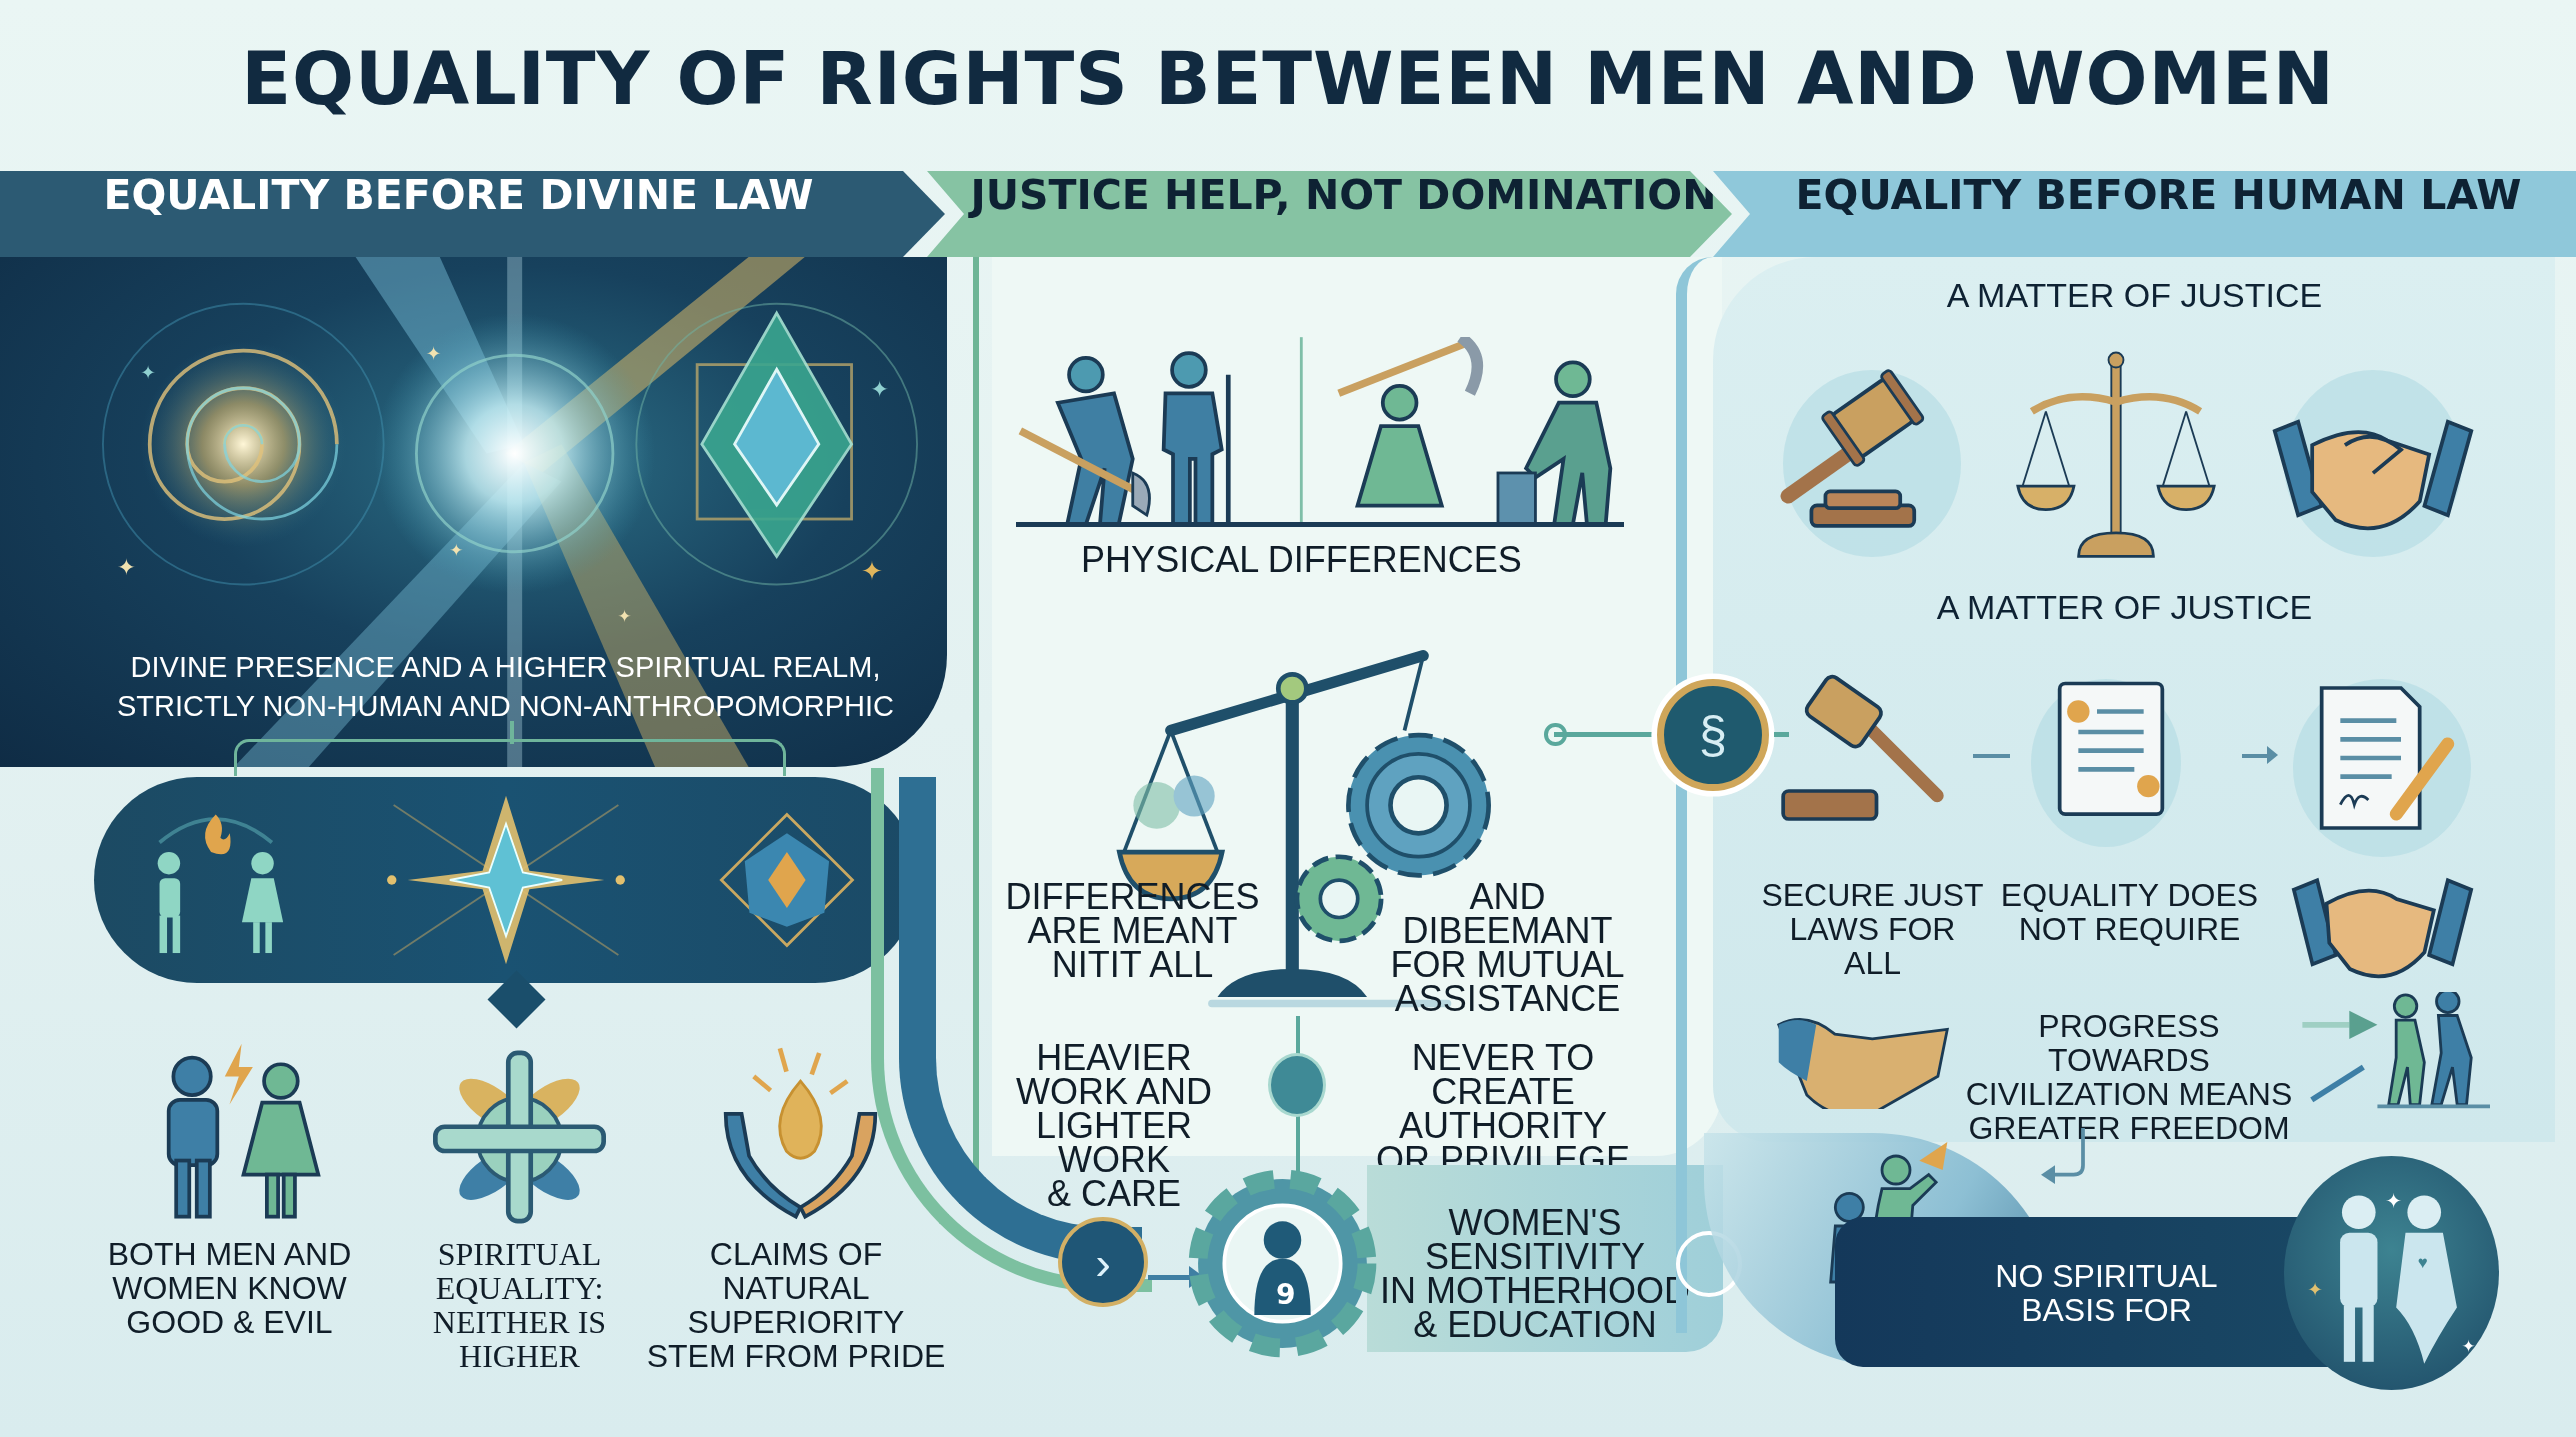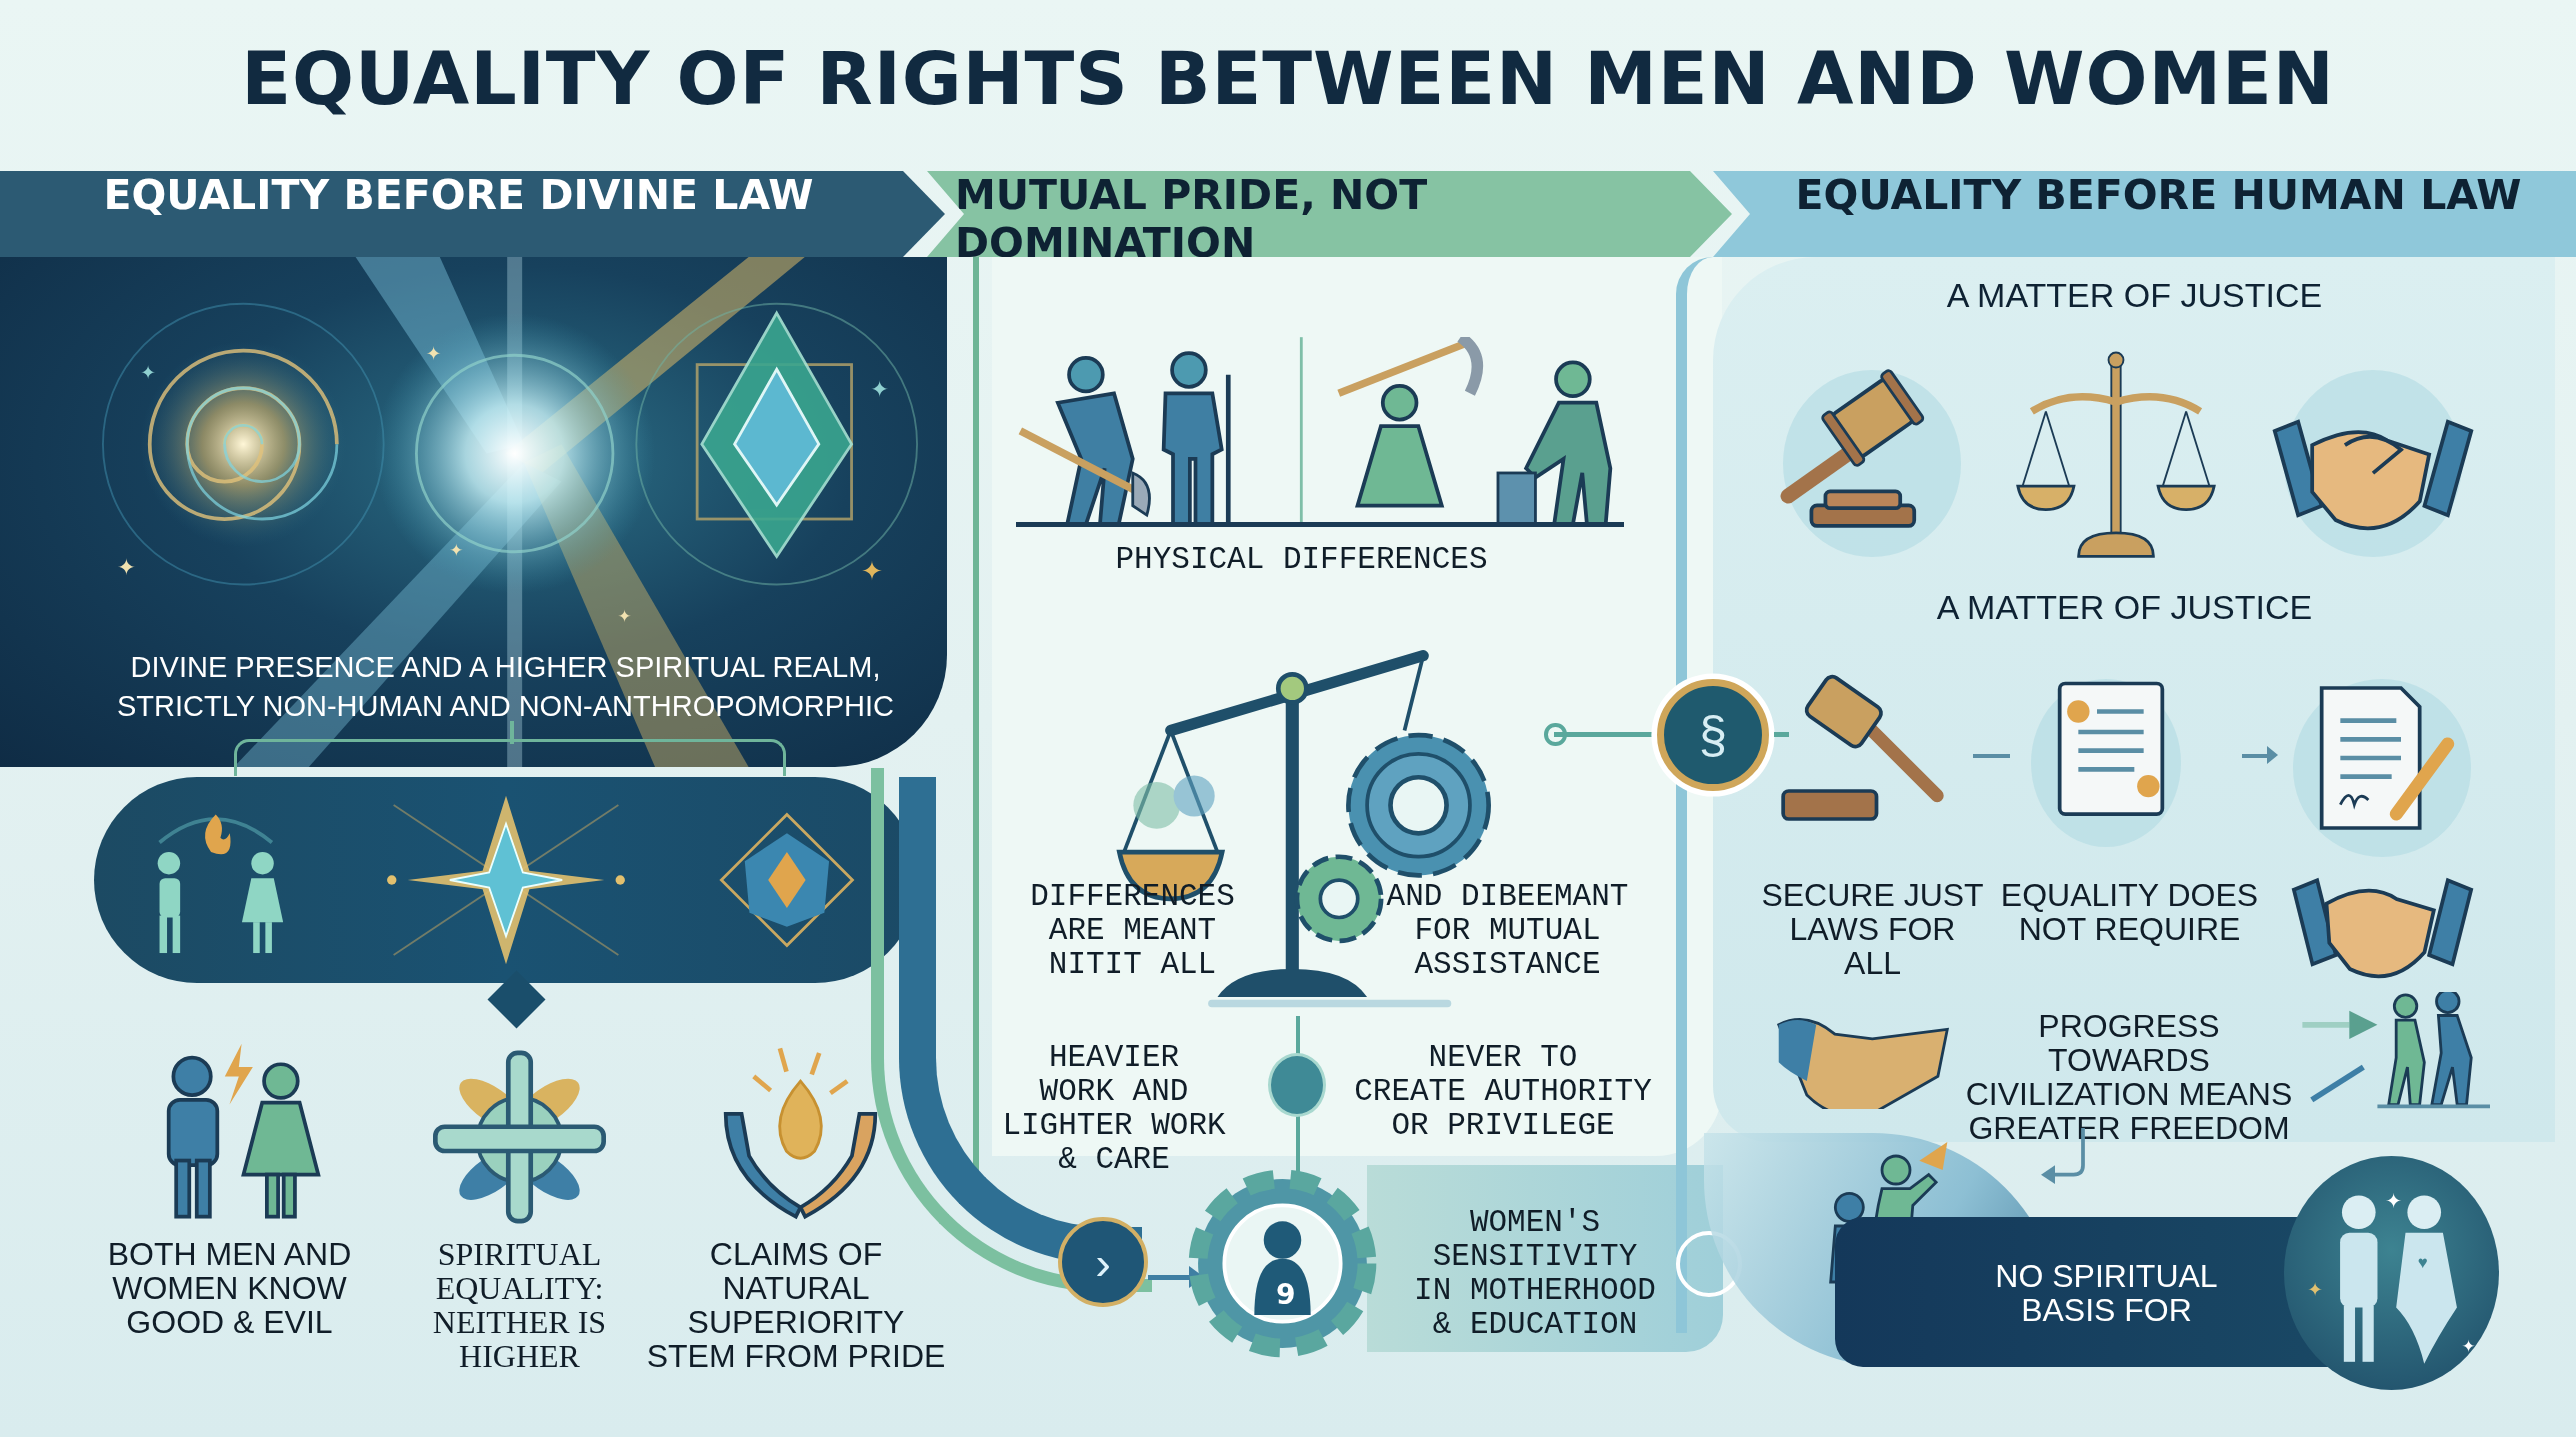--- a/index.html
+++ b/index.html
@@ -64,21 +64,21 @@
 
   
   .mid-frame {
     left: 973px; top: 257px; width: 5.6px; height: 936px; background: #6eb596;
   }
   .mid-panel {
     left: 992px; top: 257px; width: 730px; height: 899px;
     background: #eef8f5; border-bottom-right-radius: 66px;
   }
   .ground-line { left: 1016px; top: 522px; width: 379px; height: 4.7px; background: #1b3b55; }
-  .mid-cap { font-size: 31px; line-height: 34px; font-family: Liberation Mono, monospace; }
+  .mid-cap { font-size: 36px; line-height: 34px; }
   .flow-curve {
     left: 899px; top: 777px; width: 243px; height: 487px;
     border-left: 37px solid #2e6f93; border-bottom: 37px solid #2e6f93;
     border-bottom-left-radius: 206px;
   }
   .flow-curve-outer {
     left: 871px; top: 768px; width: 281px; height: 524px;
     border-left: 13px solid #7cc0a0; border-bottom: 13px solid #7cc0a0;
     border-bottom-left-radius: 234px; border-top-right-radius: 0;
   }
@@ -133,21 +133,21 @@
 </style>
 </head>
 <body>
 
 <div class="abs title">EQUALITY OF RIGHTS BETWEEN MEN AND WOMEN</div>
 
 <div class="abs band band-1">
   <span>EQUALITY BEFORE DIVINE LAW</span>
 </div>
 <div class="abs band band-2">
-  <span>MUTUAL PRIDE, NOT DOMINATION</span>
+  <span>JUSTICE HELP, NOT DOMINATION</span>
 </div>
 <div class="abs band band-3">
   <span>EQUALITY BEFORE HUMAN LAW</span>
 </div>
 
 <div class="abs divine-panel">
   <svg width="947" height="510" viewBox="0 0 1012 545">
     <defs>
       <radialGradient id="glow" cx="50%" cy="50%" r="50%">
         <stop offset="0%" stop-color="#ffffff" stop-opacity="1"></stop>

